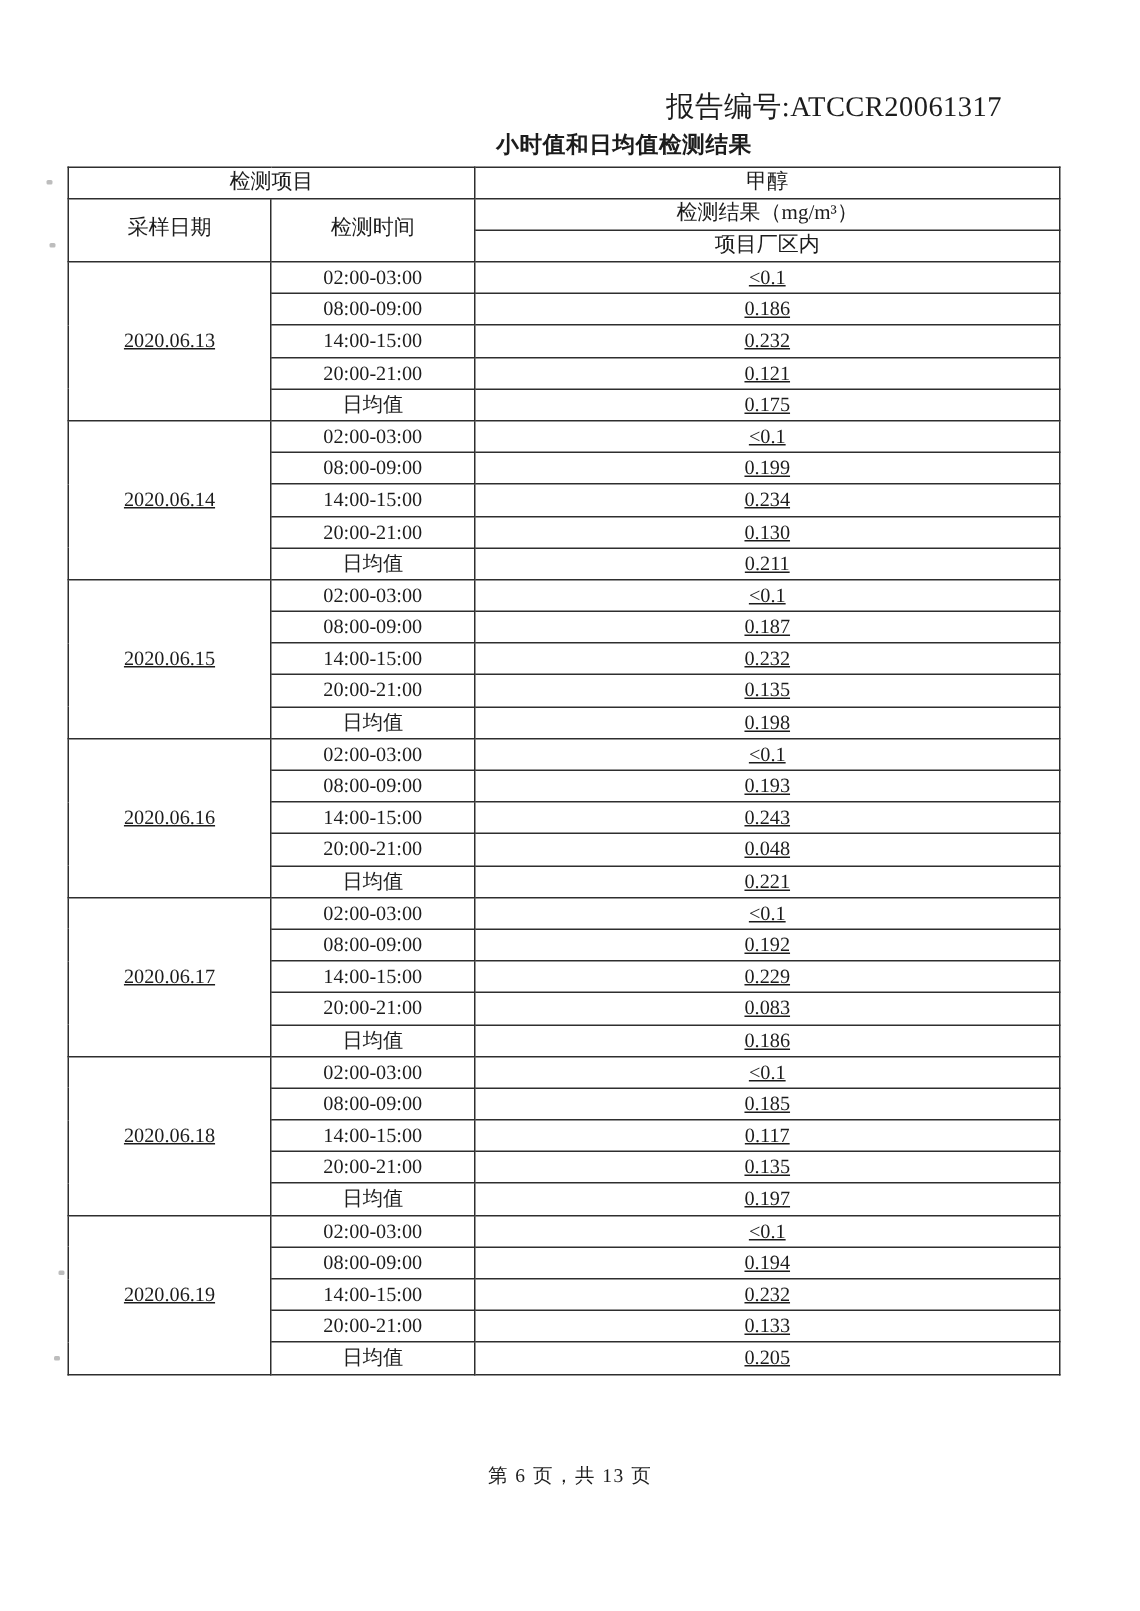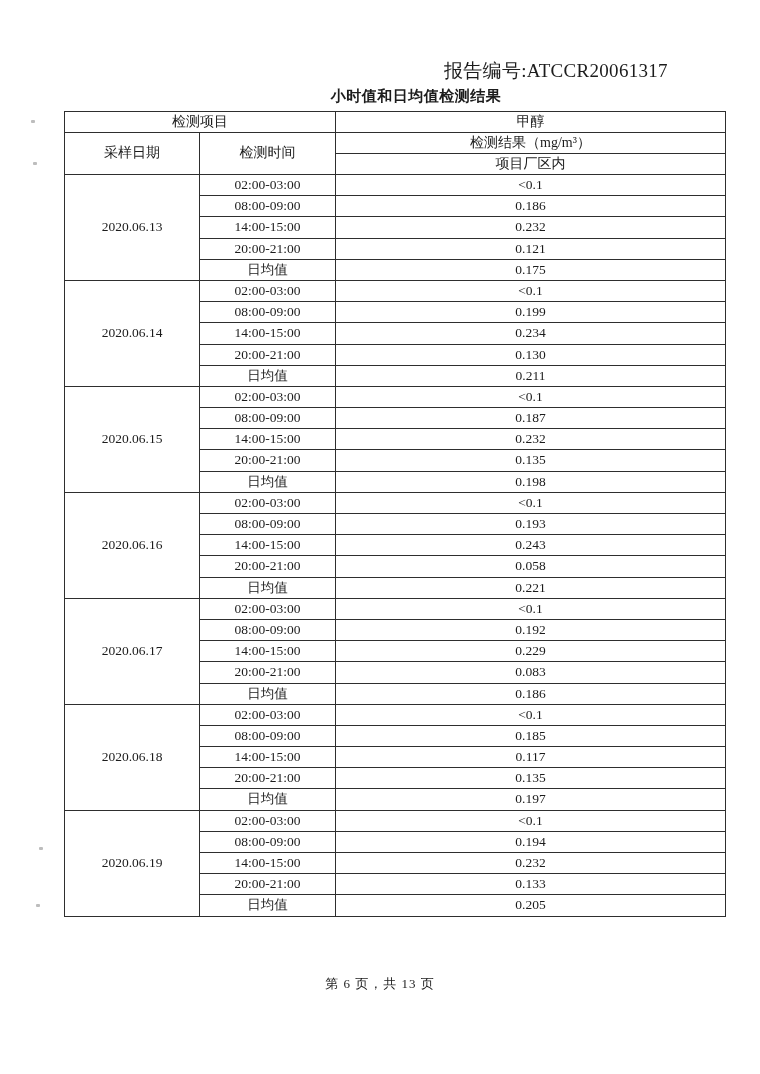--- a/index.html
+++ b/index.html
@@ -22,36 +22,36 @@
     position: absolute;
     top: 87px; left: 0; width: 100%;
     text-align: center;
     font-size: 15px;
     font-weight: bold;
     letter-spacing: 0.5px;
     margin-left: 36px;
   }
   table.results {
     position: absolute;
-    top: 111px; left: 64px;
+    top: 111px; left: 45px;
     width: 661px;
     border-collapse: collapse;
     table-layout: fixed;
   }
   table.results td {
     border: 1.5px solid #2e2e2e;
     text-align: center;
     vertical-align: middle;
     padding: 0;
     font-size: 13.5px;
     height: 20.2px;
     line-height: 1.05;
   }
   table.results tr.hrow td { height: 20px; font-size: 14px; }
-  td.cell-value, td.cell-date { font-size: 14px; }
+  td.cell-value, td.cell-date { font-size: 14px; text-decoration: underline; }
   .footer {
     position: absolute;
     top: 975px; left: 0; width: 100%;
     text-align: center;
     font-size: 13px;
     letter-spacing: 1px;
   }
   .speck {
     position: absolute;
     background: #bdbdbd;
@@ -163,21 +163,21 @@
     <tr>
       <td class="cell-time">08:00-09:00</td>
       <td class="cell-value">0.193</td>
     </tr>
     <tr>
       <td class="cell-time">14:00-15:00</td>
       <td class="cell-value">0.243</td>
     </tr>
     <tr>
       <td class="cell-time">20:00-21:00</td>
-      <td class="cell-value">0.058</td>
+      <td class="cell-value">0.048</td>
     </tr>
     <tr>
       <td class="cell-time">日均值</td>
       <td class="cell-value">0.221</td>
     </tr>
 
     <tr>
       <td class="cell-date" rowspan="5">2020.06.17</td>
       <td class="cell-time">02:00-03:00</td>
       <td class="cell-value">&lt;0.1</td>

